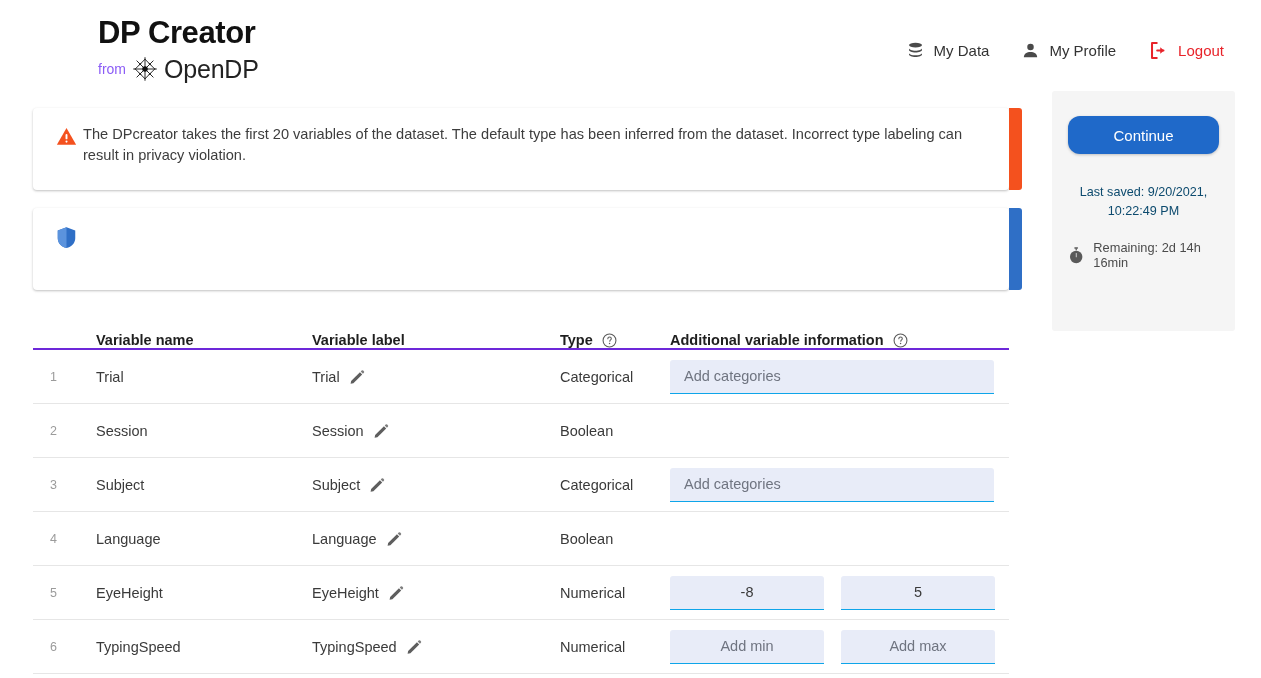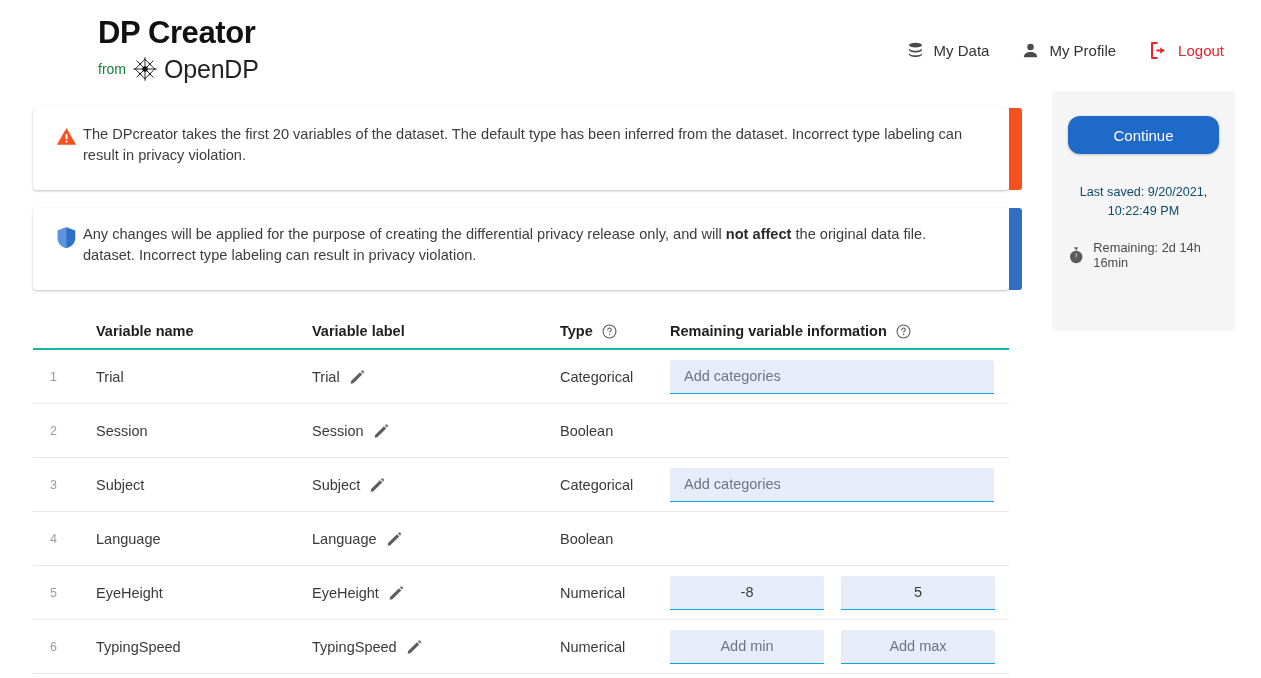--- a/index.html
+++ b/index.html
@@ -19,21 +19,21 @@
   }
   .logo { position: absolute; left: 98px; top: 16px; }
   .logo-main {
     font-size: 31px; font-weight: 700; color: #111; letter-spacing: -0.4px;
     line-height: 34px; white-space: nowrap;
   }
   .logo-sub {
     display: flex; align-items: center; gap: 6px;
     margin-top: 6px; line-height: 20px;
   }
-  .logo-from { font-size: 14px; color: #15803d; font-weight: 400; }
+  .logo-from { font-size: 14px; color: #8b5cf6; font-weight: 400; }
   .logo-star { width: 26px; height: 26px; display:block; }
   .logo-opendp { font-size: 25px; color: #222; font-weight: 400; letter-spacing: -0.2px; }
 
   .nav { position: absolute; right: 37px; top: 40px; display: flex; align-items: center; gap: 32px; }
   .nav-item { display: flex; align-items: center; gap: 9px; cursor: pointer; }
   .nav-label { font-size: 15px; color: #333; }
   .nav-item.logout .nav-label { color: #e8232a; }
   .nav-ico { display: flex; align-items: center; justify-content: center; }
 
   
@@ -48,22 +48,22 @@
   .alert .bar { position: absolute; right: -13px; top: 0; width: 13px; height: 100%; border-radius: 0 3px 3px 0; }
   .alert .ic { flex: 0 0 auto; width: 34px; display:flex; align-items:flex-start; justify-content:center; padding-top:2px; }
   .alert .txt { font-size: 14.6px; line-height: 21px; color: #3d3d3d; padding-right: 4px; }
   .alert .txt b { font-weight: 700; color: #2b2b2b; }
   .alert.warning { height: 82px; }
   .alert.info { height: 82px; }
 
   
   .tbl { width: 976px; margin-top: 24px; }
   .thead {
-    display: flex; height: 36px;
-    border-bottom: 2px solid #14b8a6;
+    display: flex; align-items: flex-end; height: 36px;
+    border-bottom: 2px solid #6d28d9;
   }
   .th { font-size: 14.5px; font-weight: 700; color: #1f1f1f; display: flex; align-items: center; gap: 9px; }
   .c-num   { width: 63px; flex: 0 0 63px; }
   .c-name  { width: 216px; flex: 0 0 216px; }
   .c-label { width: 248px; flex: 0 0 248px; }
   .c-type  { width: 110px; flex: 0 0 110px; }
   .c-addl  { flex: 1 1 auto; }
 
   .help-ico { width: 15px; height: 15px; display:block; cursor: pointer; }
 
@@ -193,40 +193,39 @@
       <span class="bar" style="background:#f4511e"></span>
     </div>
 
     <div class="alert info">
       <span class="ic">
         <svg width="21" height="23" viewBox="0 0 24 26">
           <path d="M12 1.3 22 5.1v8.4c0 6-4.3 10-10 11.6C6 23.5 2 19.5 2 13.5V5.1z" fill="#2f6fc6"></path>
           <path d="M12 1.3 2 5.1v8.4C2 19.5 6 23.5 12 25.1z" fill="#5b93dd"></path>
         </svg>
       </span>
-      <span class="txt"><span>Any changes will be applied for the purpose of creating the differential privacy release only, and will </span><b>not affect</b><span> the original data file. dataset. Incorrect type labeling can result in privacy violation.</span></span>
       <span class="bar" style="background:#2f6fc6"></span>
     </div>
 
     <div class="tbl">
 
       <div class="thead">
         <div class="th c-num"></div>
         <div class="th c-name">Variable name</div>
         <div class="th c-label">Variable label</div>
         <div class="th c-type">
           <span>Type</span>
           <svg class="help-ico" viewBox="0 0 24 24">
             <circle cx="12" cy="12" r="10.3" fill="none" stroke="#5a5a5a" stroke-width="1.7"></circle>
             <path d="M9.3 9.2c0-1.6 1.2-2.7 2.8-2.7 1.6 0 2.8 1 2.8 2.5 0 1.9-2.4 2.1-2.4 4" fill="none" stroke="#5a5a5a" stroke-width="1.7" stroke-linecap="round"></path>
             <circle cx="12.1" cy="16.7" r="1.15" fill="#5a5a5a"></circle>
           </svg>
         </div>
         <div class="th c-addl">
-          <span>Remaining variable information</span>
+          <span>Additional variable information</span>
           <svg class="help-ico" viewBox="0 0 24 24">
             <circle cx="12" cy="12" r="10.3" fill="none" stroke="#5a5a5a" stroke-width="1.7"></circle>
             <path d="M9.3 9.2c0-1.6 1.2-2.7 2.8-2.7 1.6 0 2.8 1 2.8 2.5 0 1.9-2.4 2.1-2.4 4" fill="none" stroke="#5a5a5a" stroke-width="1.7" stroke-linecap="round"></path>
             <circle cx="12.1" cy="16.7" r="1.15" fill="#5a5a5a"></circle>
           </svg>
         </div>
       </div>
 
       <div id="rows-container">
           <div class="trow">

